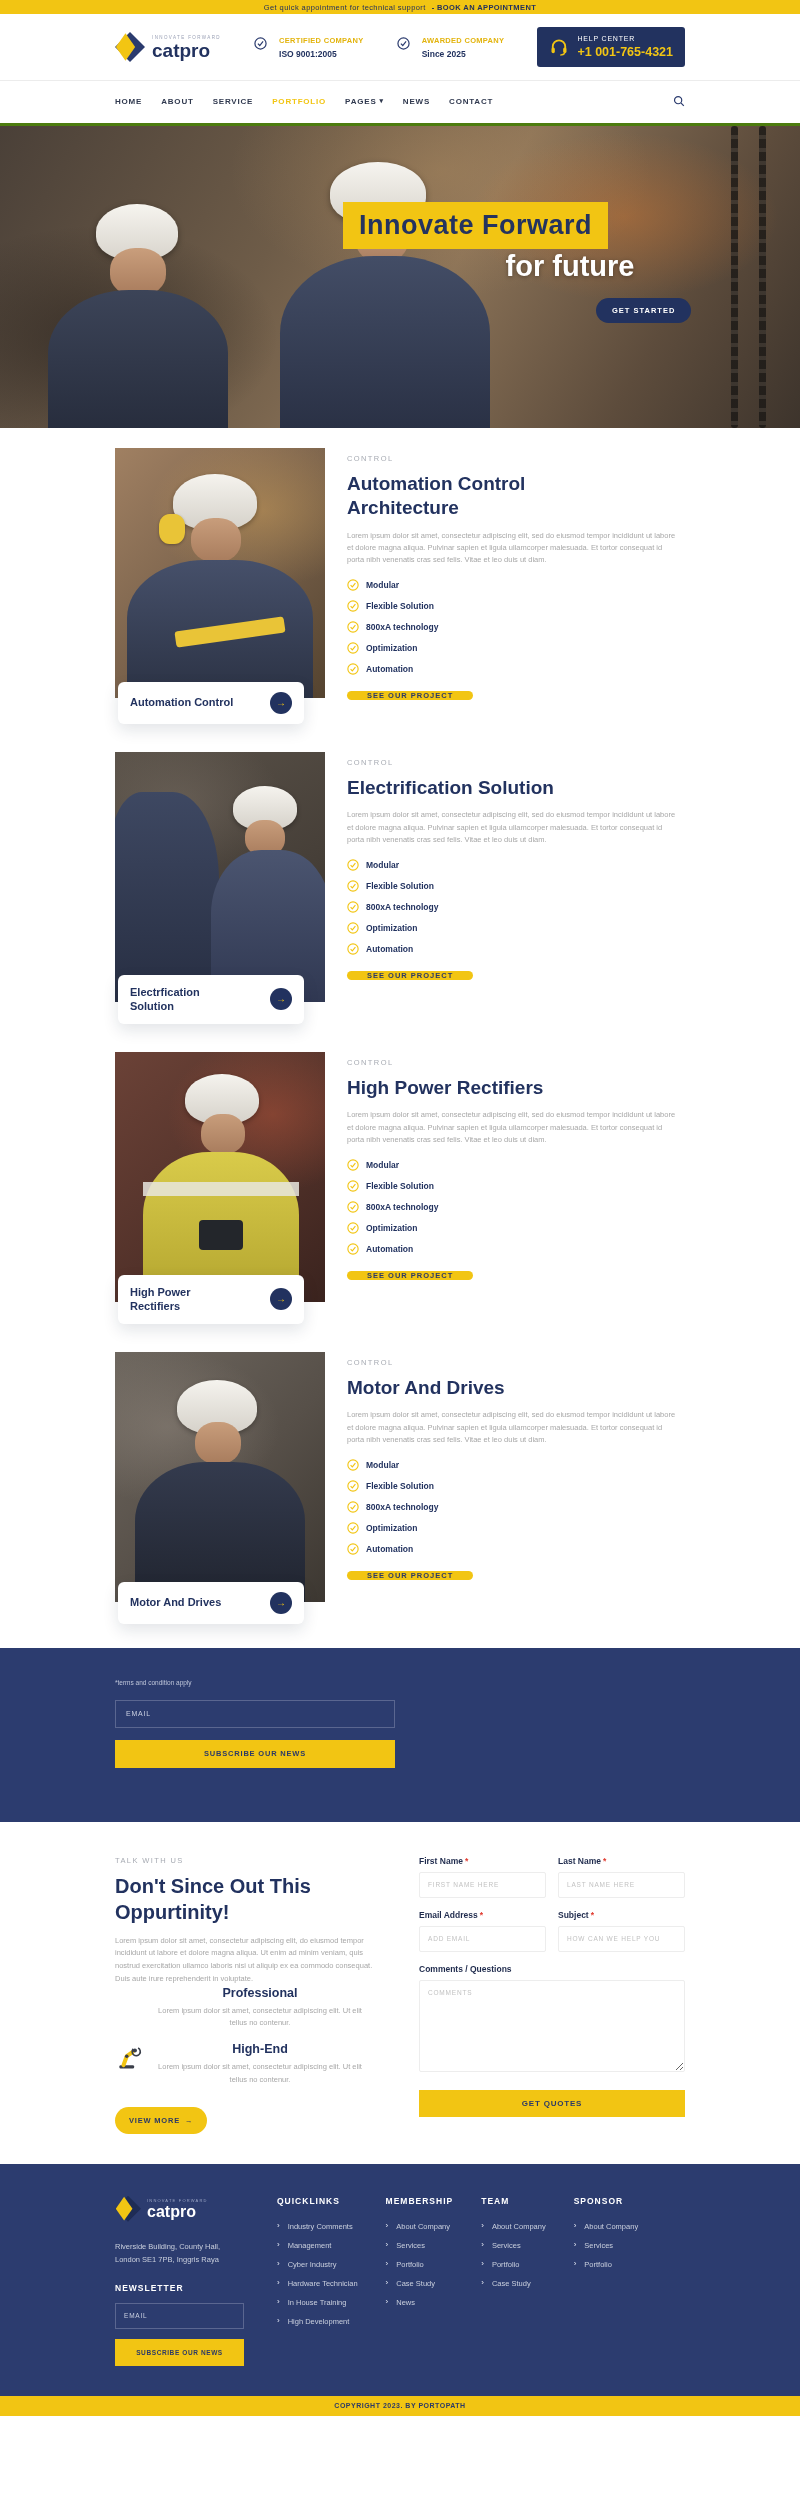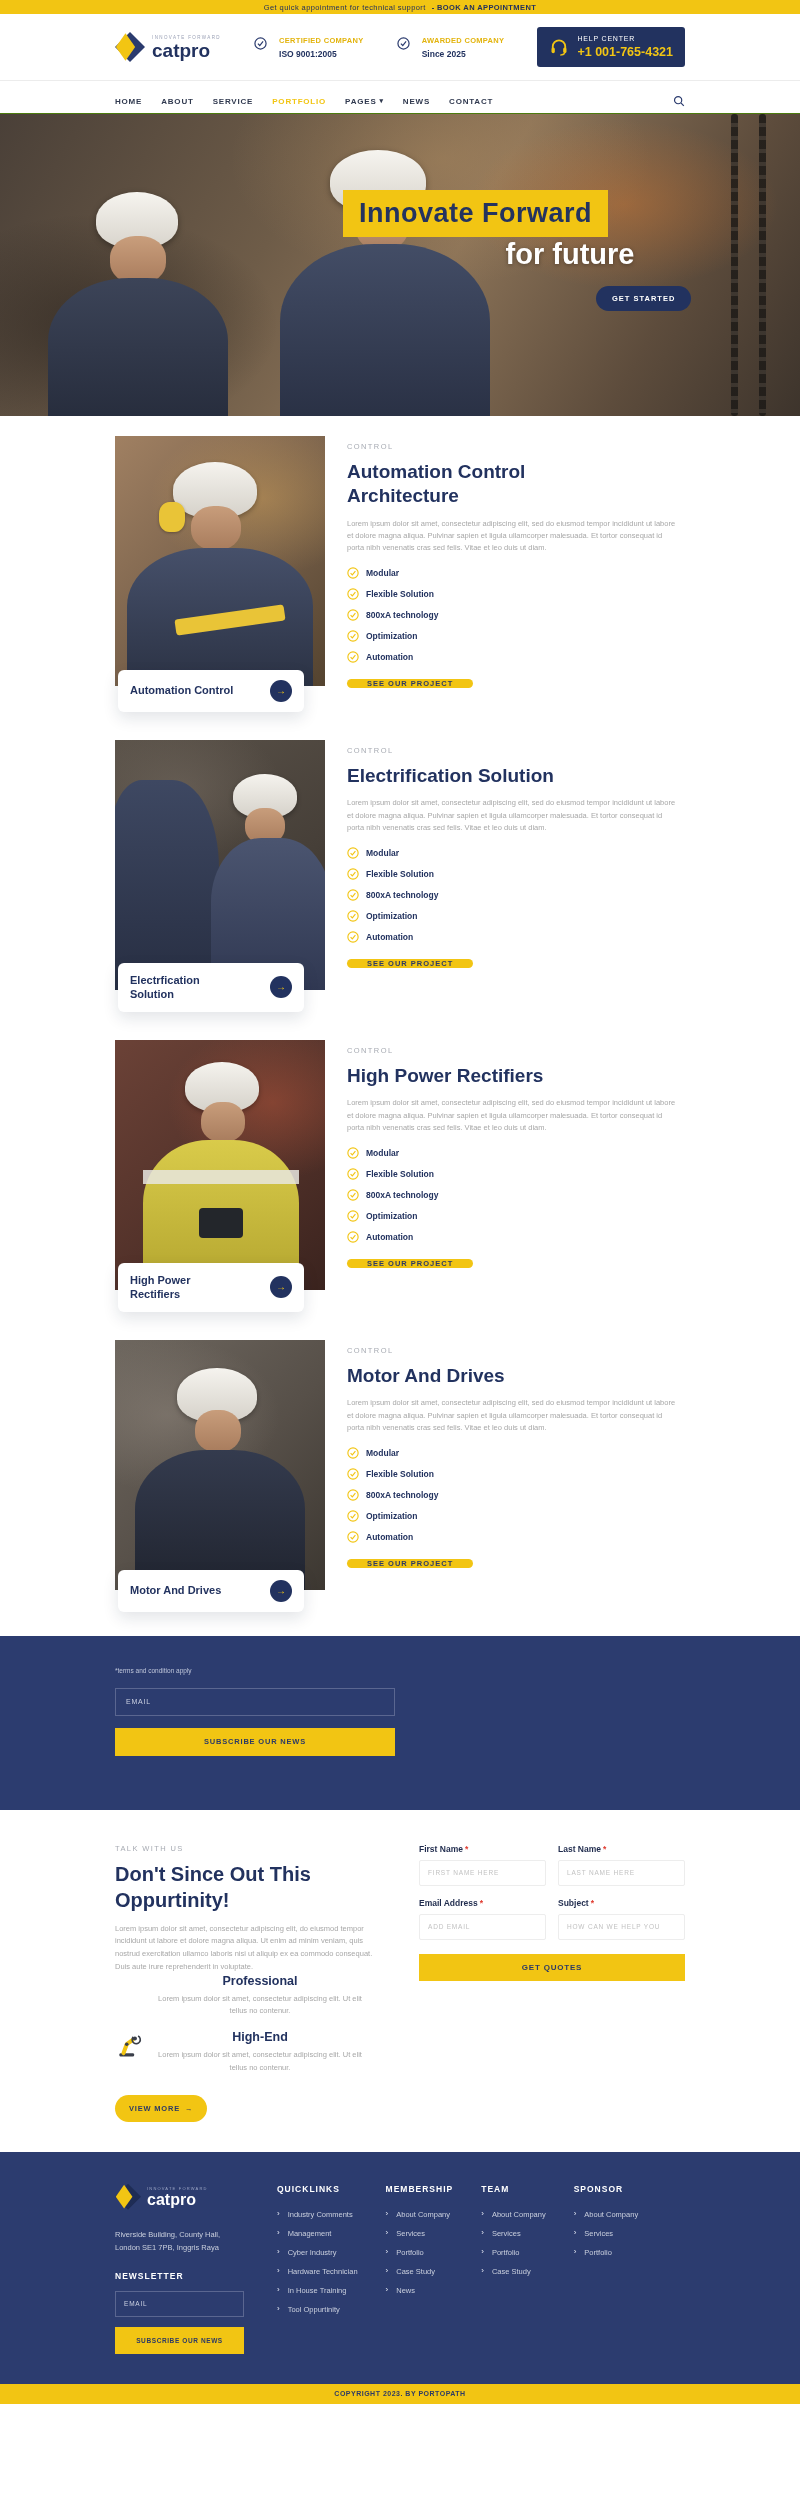--- a/index.html
+++ b/index.html
@@ -30,21 +30,21 @@
   .logo-text .name{ display:block; font-size:19px; font-weight:bold; color:var(--navy-deep); line-height:1; }
   .badge{ display:flex; align-items:flex-start; gap:12px; }
   .badge svg{ margin-top:1px; }
   .badge .b-title{ display:block; font-size:7.5px; font-weight:bold; color:#E3B40E; letter-spacing:.3px; }
   .badge .b-sub{ display:block; font-size:8.5px; font-weight:bold; color:var(--navy-deep); margin-top:4px; }
   .help-box{ background:var(--navy-deep); border-radius:3px; padding:8px 12px; display:flex; align-items:center; gap:8px; }
   .help-box .h-label{ display:block; font-size:7px; letter-spacing:.8px; color:#fff; }
   .help-box .h-phone{ display:block; font-size:12.5px; font-weight:bold; color:var(--yellow); margin-top:3px; }
 
   
-  .nav{ border-top:1px solid var(--line); border-bottom:1px solid #4d7c0f; height:34px; }
+  .nav{ border-top:1px solid var(--line); border-bottom:3px solid #4d7c0f; height:46px; }
   .nav-inner{ height:40px; display:flex; align-items:center; justify-content:space-between; }
   .nav-links{ display:flex; gap:19px; align-items:center; }
   .nav-item{ font-size:8px; font-weight:bold; letter-spacing:.8px; color:#30394F; cursor:pointer; display:flex; align-items:center; gap:3px; }
   .nav-item.active{ color:var(--yellow); }
   .nav-item .caret{ font-size:7px; color:#30394F; }
   .search-btn{ cursor:pointer; display:flex; }
 
   
   .hero{ position:relative; height:302px; overflow:hidden;
     background:
@@ -562,20 +562,24 @@
           <input type="text" placeholder="LAST NAME HERE" style="">
         </div>
         <div class="field">
           <label><span>Email Address</span><span class="req">*</span></label>
           <input type="text" placeholder="ADD EMAIL" style="">
         </div>
         <div class="field">
           <label><span>Subject</span><span class="req">*</span></label>
           <input type="text" placeholder="HOW CAN WE HELP YOU" style="">
         </div>
+        <div class="field full">
+          <label><span>Comments / Questions</span></label>
+          <textarea placeholder="COMMENTS" style=""></textarea>
+        </div>
         <button class="btn-get-quotes">GET QUOTES</button>
       </div>
     </form>
   </div>
 </div>
 
 <div class="footer">
   <div class="container footer-inner">
     <div class="f-brand">
       <div class="f-logo">
@@ -612,21 +616,21 @@
           <li>
               <span class="chev">›</span>
               <span class="lbl">Hardware Technician</span>
             </li>
           <li>
               <span class="chev">›</span>
               <span class="lbl">In House Training</span>
             </li>
           <li>
               <span class="chev">›</span>
-              <span class="lbl">Tool Oppurtinity</span>
+              <span class="lbl">High Development</span>
             </li>
         </ul>
       </div>
       <div class="f-col">
         <h4>MEMBERSHIP</h4>
         <ul>
           <li>
               <span class="chev">›</span>
               <span class="lbl">About Company</span>
             </li>

